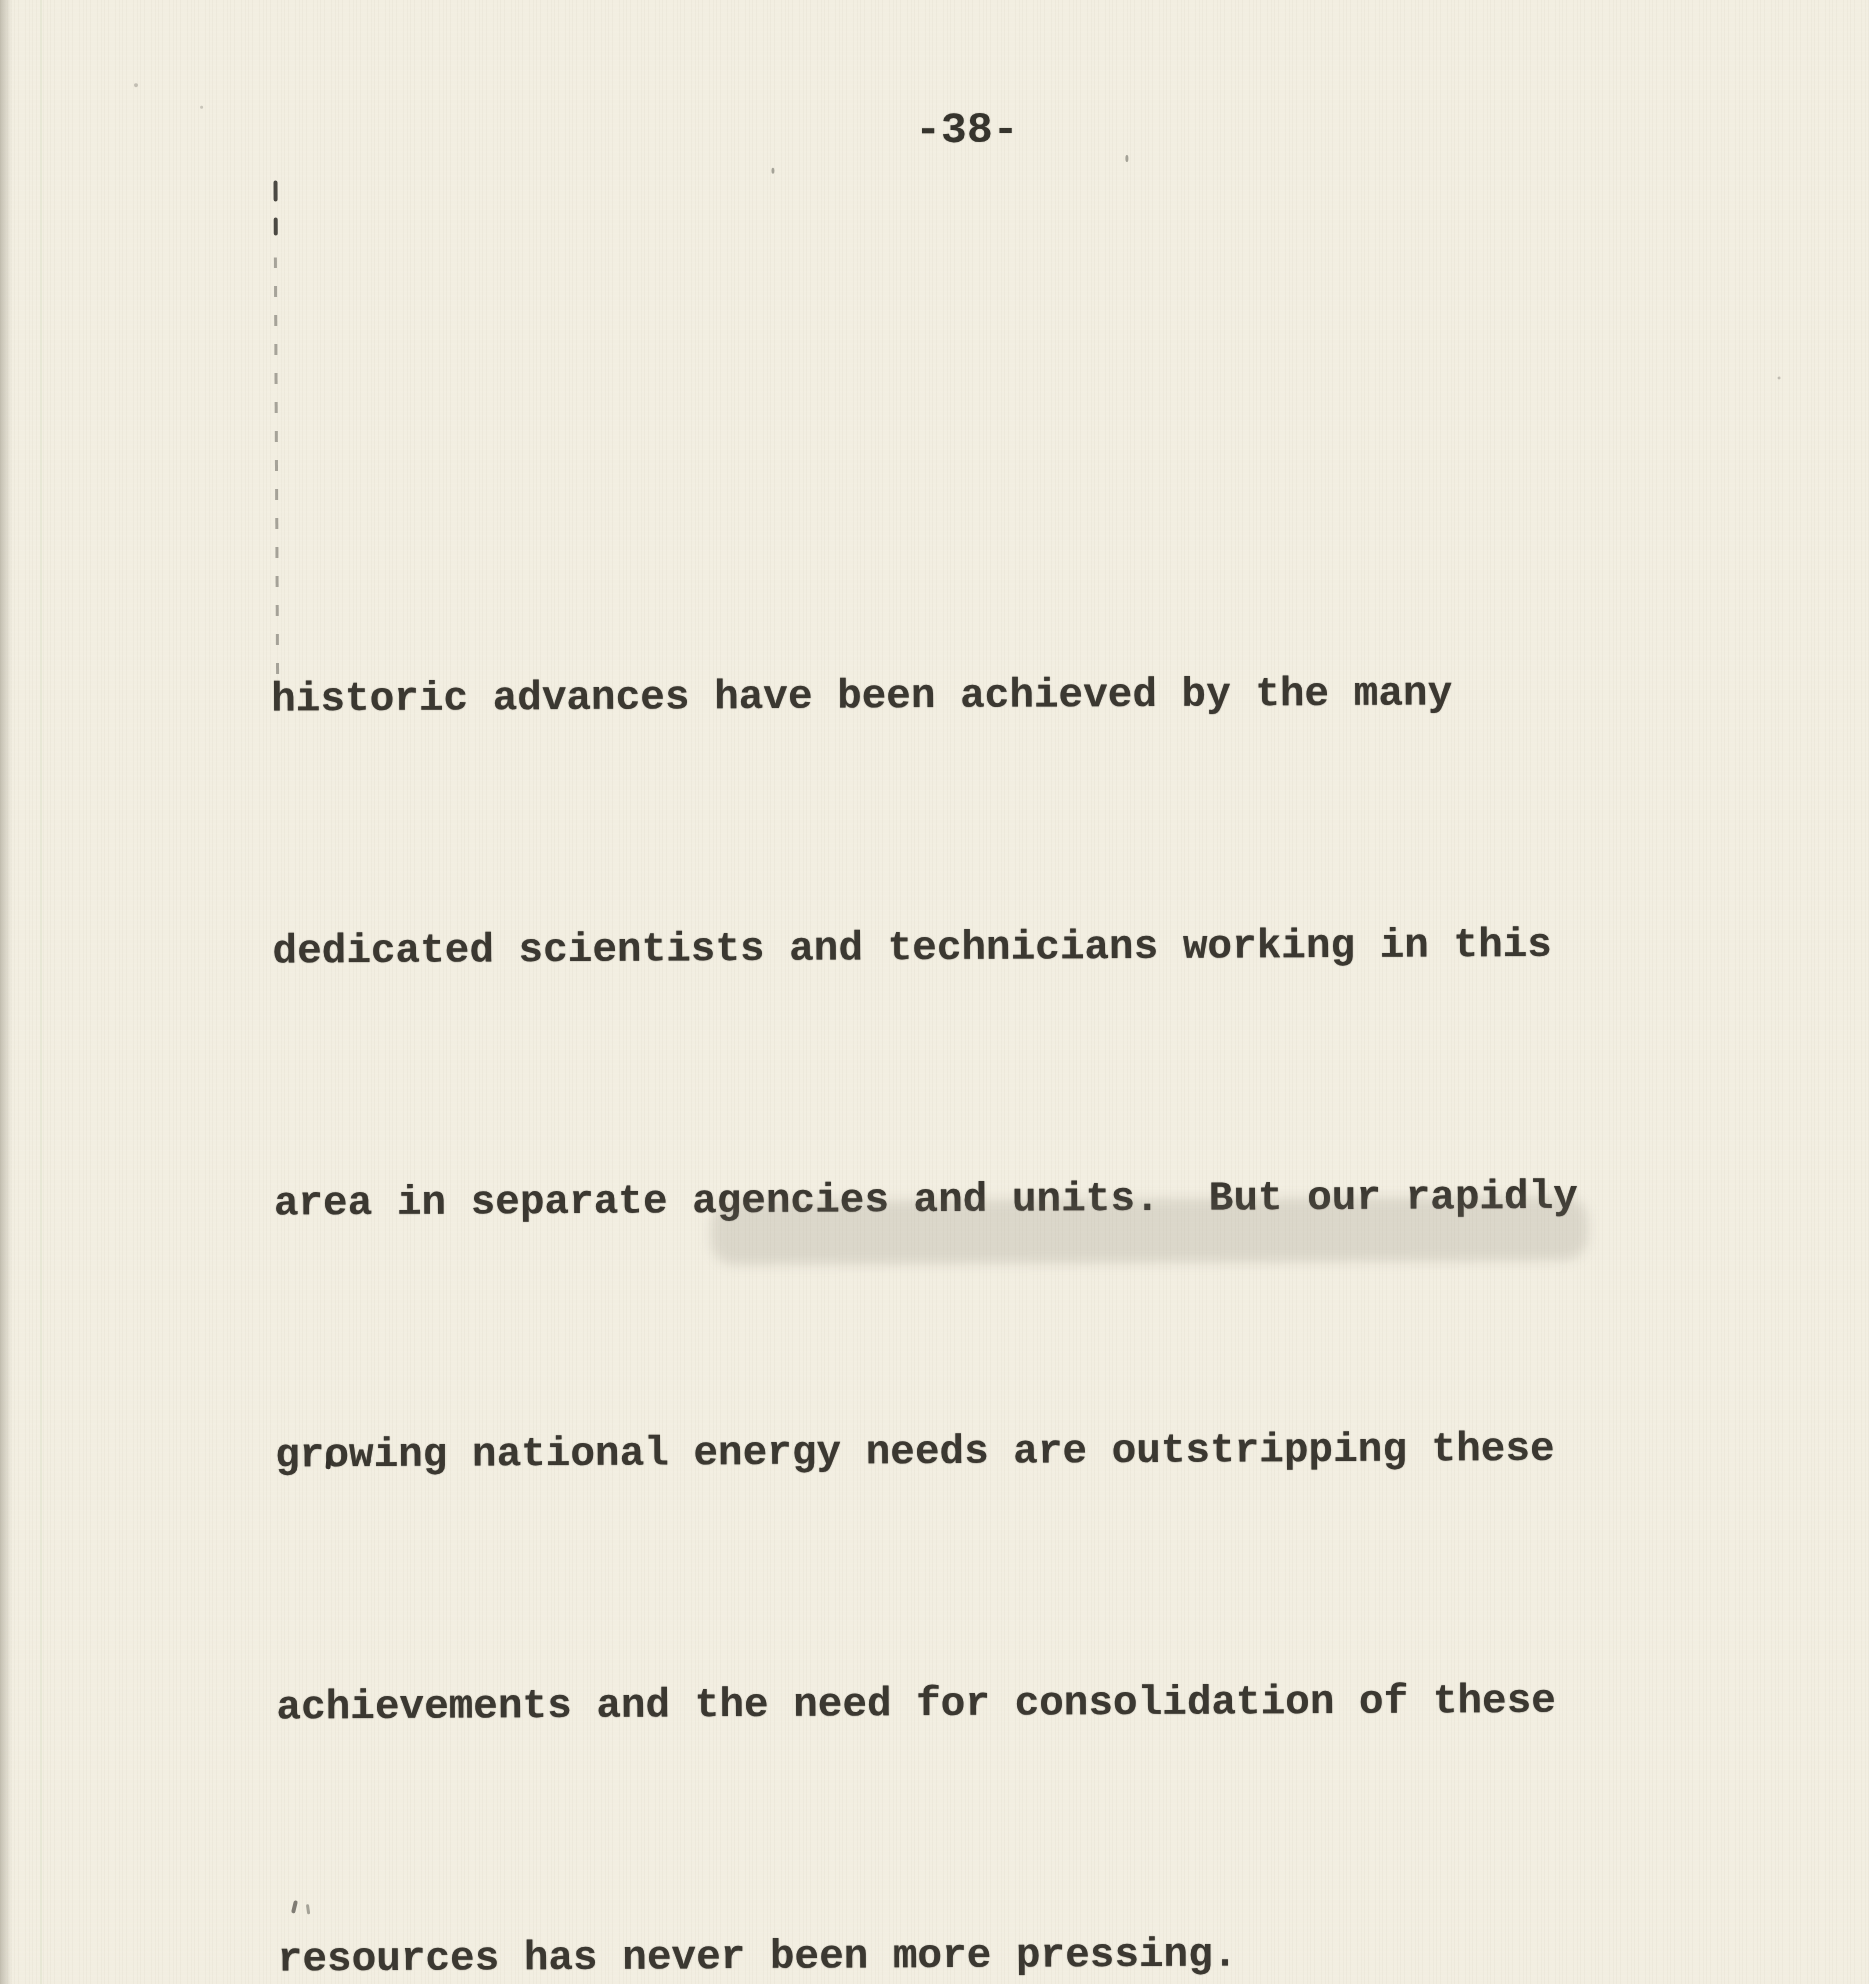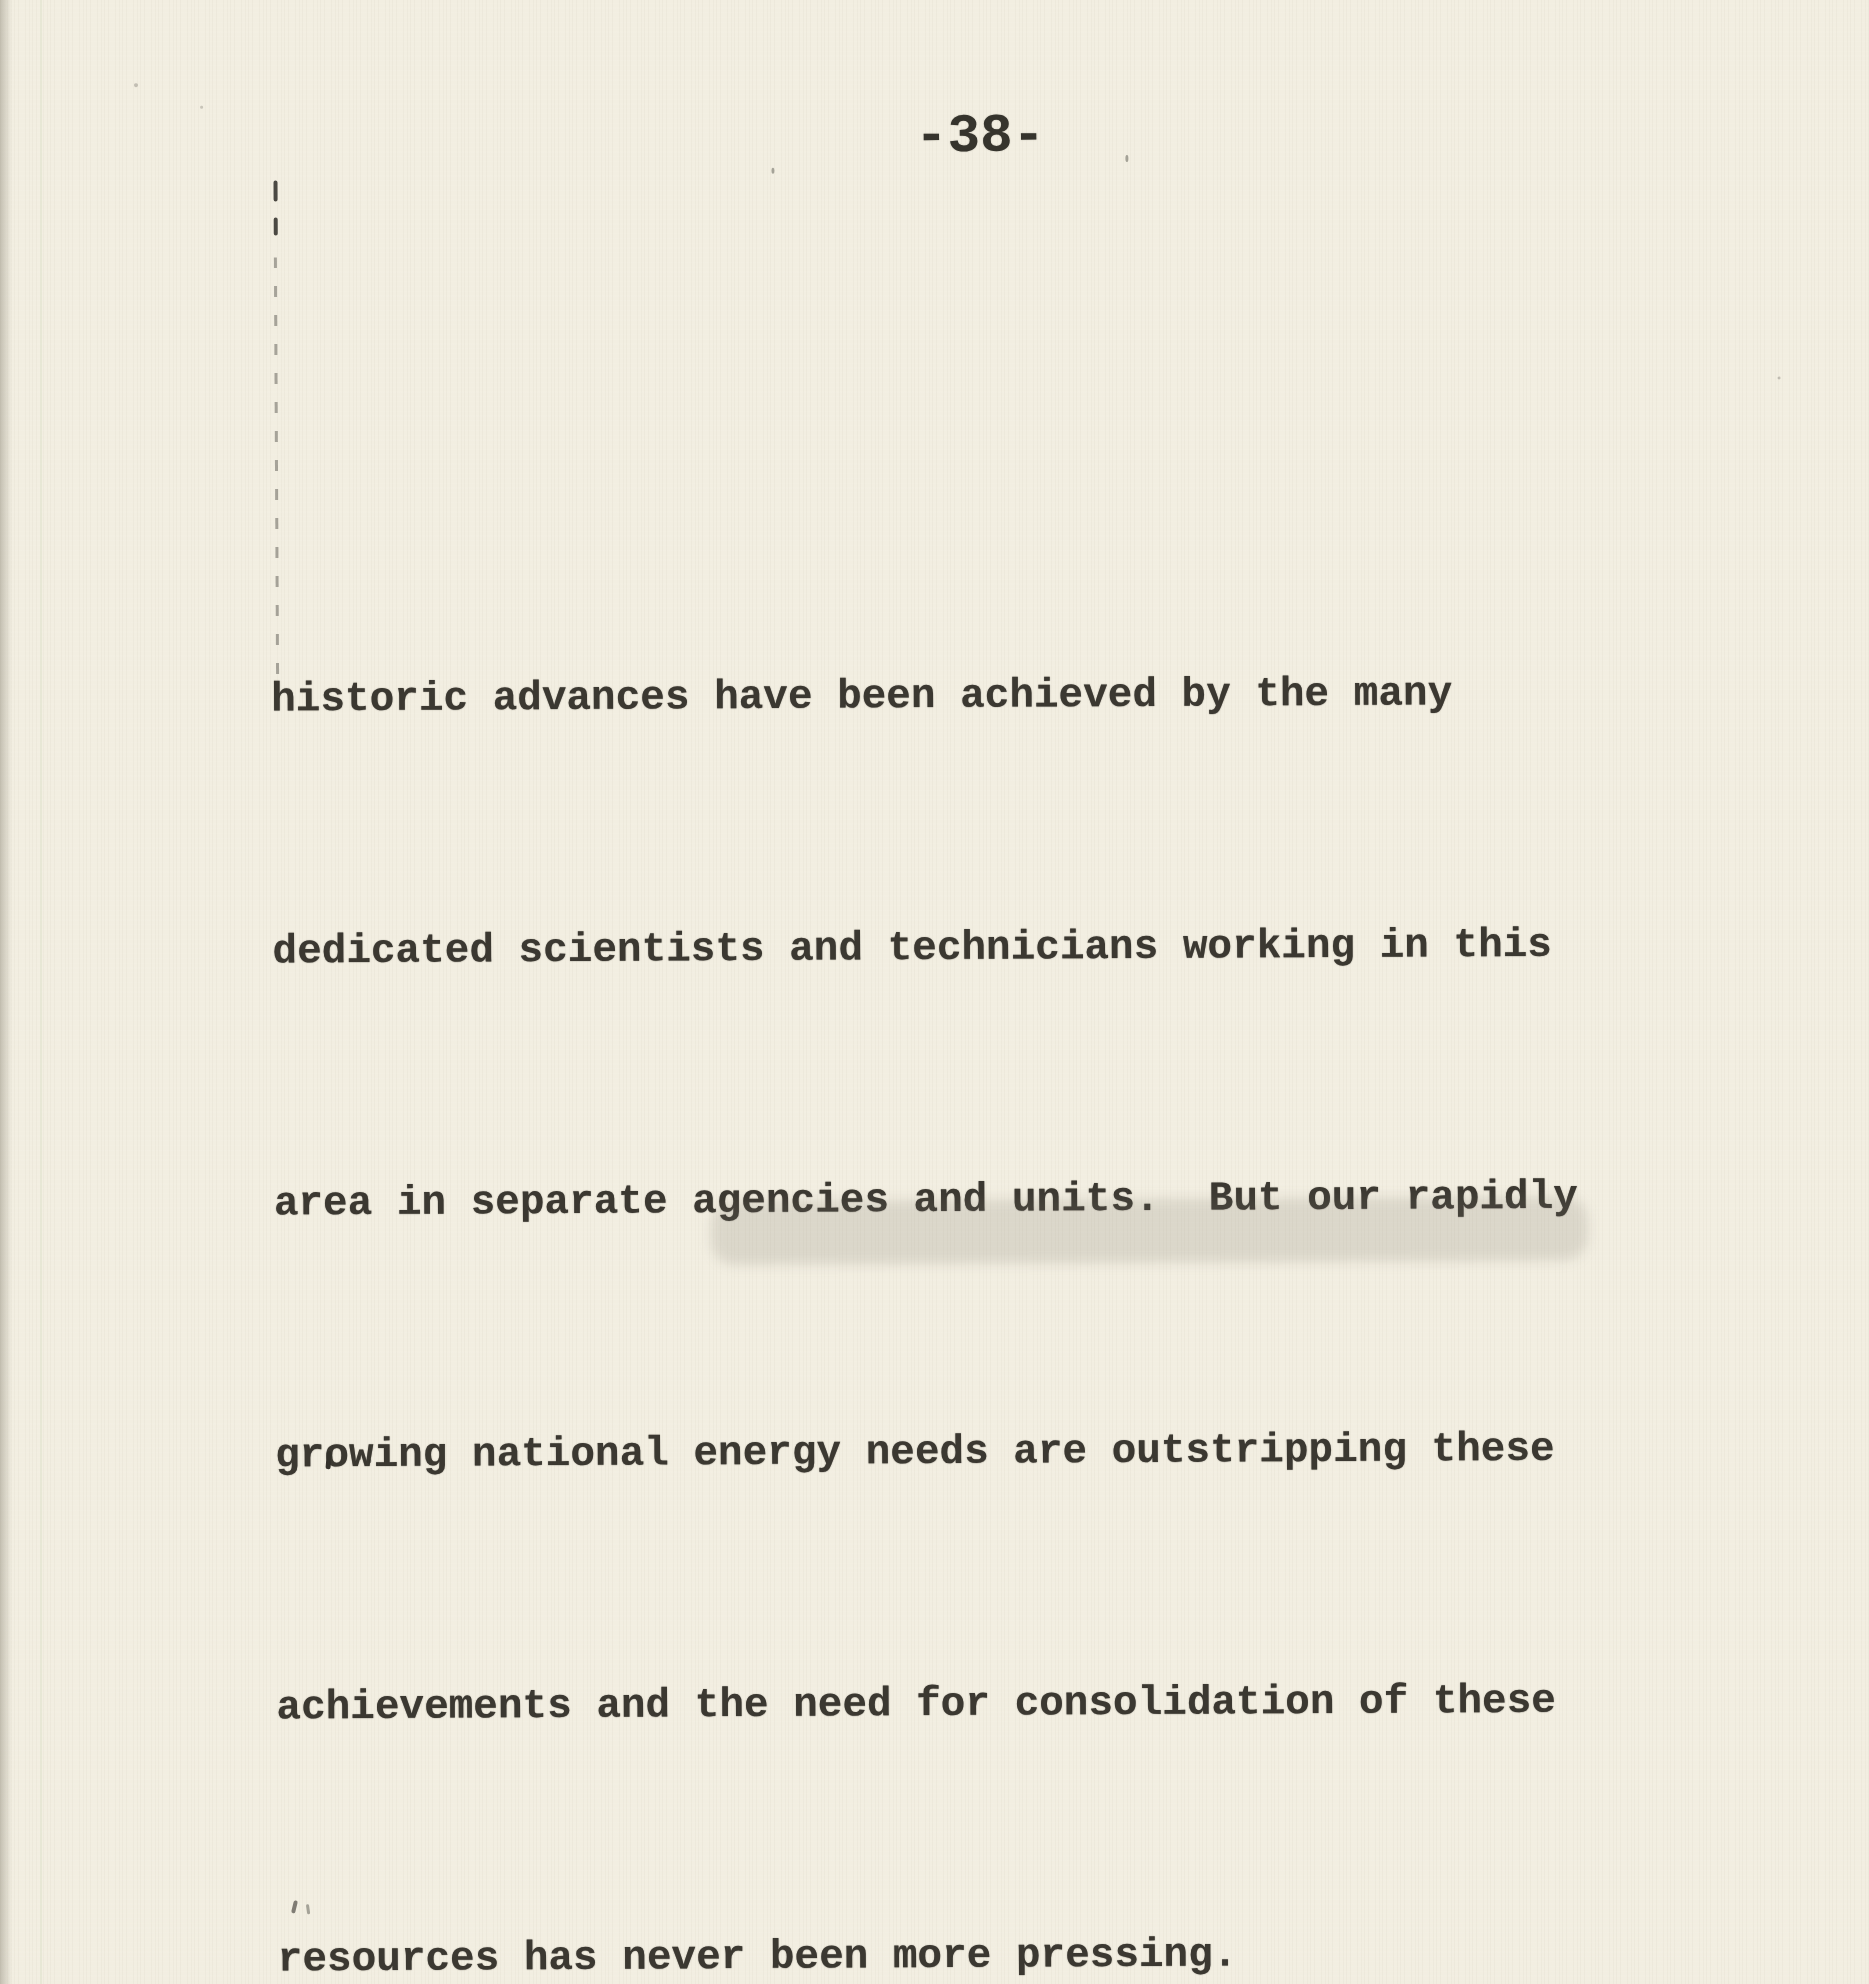--- a/index.html
+++ b/index.html
@@ -39,21 +39,21 @@
   .rotated {
     position: absolute;
     inset: 0;
     transform: rotate(-0.3deg);
     transform-origin: 933px 1231px;
   }
   .page-number {
     position: absolute;
     left: 921px;
     top: 106px;
-    font-size: 54px;
+    font-size: 43px;
     font-weight: bold;
     color: #36342d;
     text-shadow: 0 0 1.2px rgba(56,53,45,0.45);
     white-space: pre;
   }
   .content {
     position: absolute;
     left: 274px;
     top: 234px;
     width: 1509px;

